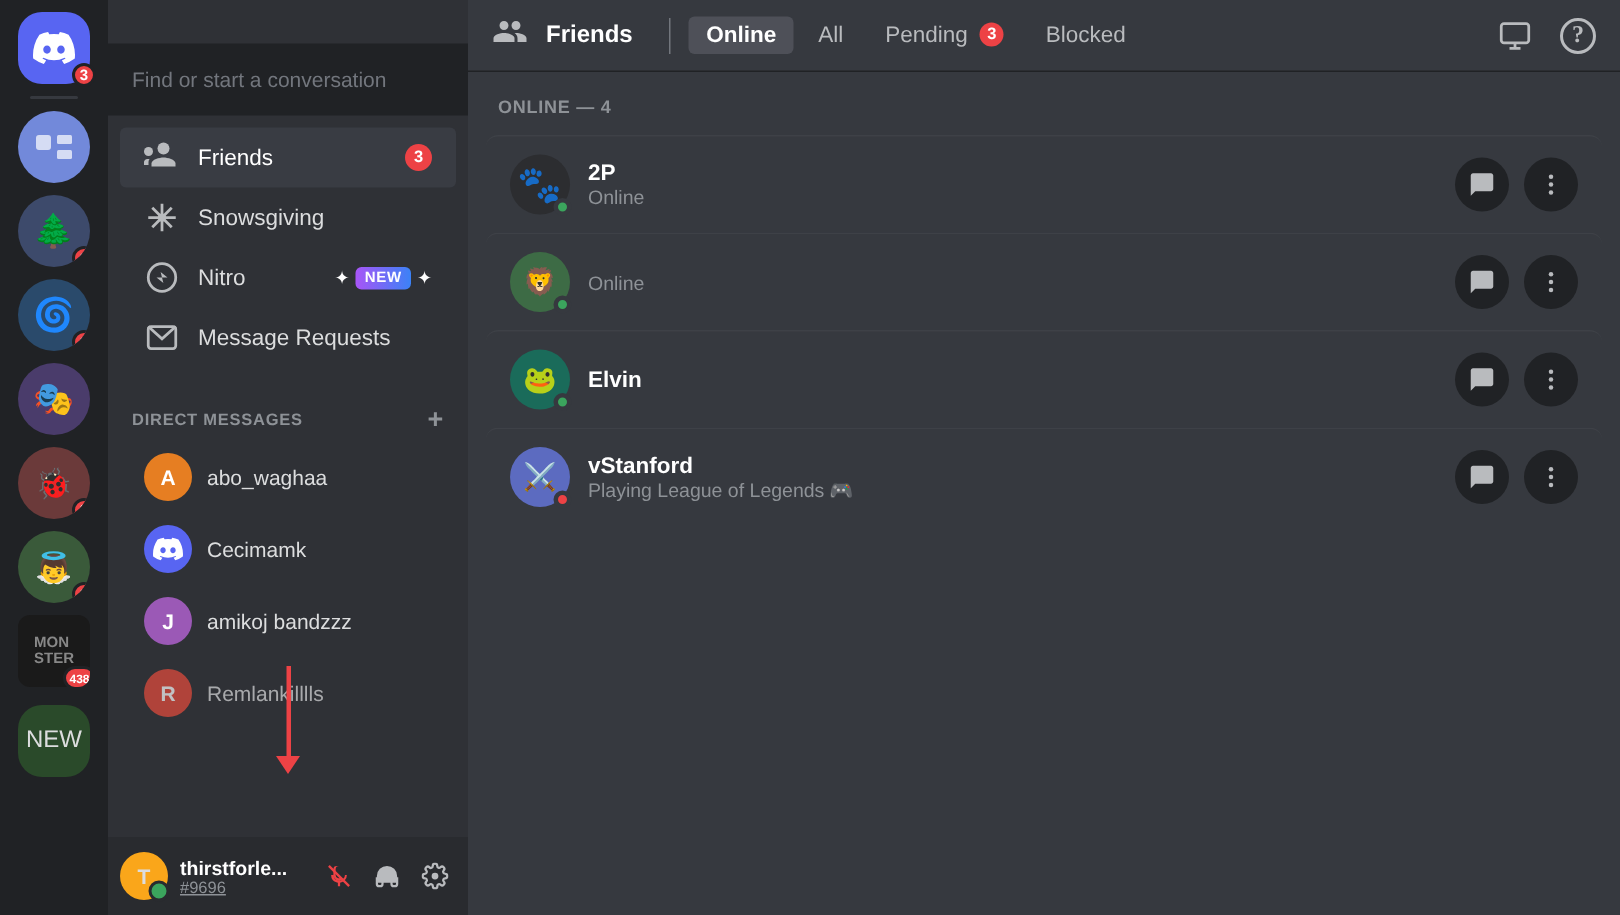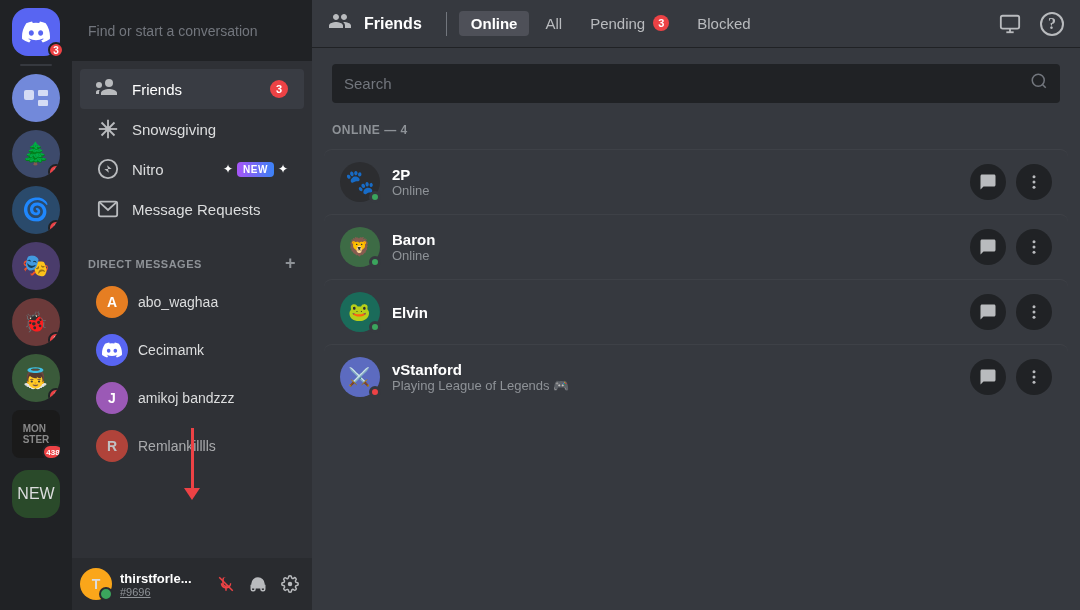--- a/index.html
+++ b/index.html
@@ -80,26 +80,27 @@
 
     
     .dm-sidebar {
       width: 240px;
       background: #2f3136;
       display: flex;
       flex-direction: column;
       flex-shrink: 0;
     }
     .dm-search-bar {
-      height: 61px;
+      height: 48px;
       background: #202225;
       display: flex;
       align-items: center;
       padding: 0 16px;
       cursor: text;
+      margin-top: 29px;
     }
     .dm-search-bar span {
       color: #72767d;
       font-size: 14px;
     }
     .dm-nav {
       padding: 8px 0;
     }
     .dm-nav-item {
       display: flex;
@@ -652,29 +653,20 @@
           <line x1="8" y1="21" x2="16" y2="21" stroke="#b9bbbe" stroke-width="2"></line>
           <line x1="12" y1="17" x2="12" y2="21" stroke="#b9bbbe" stroke-width="2"></line>
         </svg>
       </div>
       <div class="header-icon-btn" style="font-weight:700; font-size:16px; color:#b9bbbe; border: 2px solid #b9bbbe; border-radius:50%; width:24px; height:24px; display:flex; align-items:center; justify-content:center; font-family:serif;">?</div>
     </div>
   </div>
 
   <div class="friends-content">
 
-    <div class="search-box">
-      <input type="text" placeholder="Search" style="">
-      <span class="search-icon">
-        <svg width="18" height="18" viewBox="0 0 24 24" fill="#72767d">
-          <circle cx="11" cy="11" r="8" fill="none" stroke="#72767d" stroke-width="2"></circle>
-          <line x1="21" y1="21" x2="16.65" y2="16.65" stroke="#72767d" stroke-width="2"></line>
-        </svg>
-      </span>
-    </div>
 
     <div class="online-header">ONLINE — 4</div>
 
     <div>
 
       <div class="friend-item">
         <div class="friend-avatar" style="background:#2c2d30; font-size:24px;">
           🐾
           <div class="status-dot online"></div>
         </div>
@@ -697,21 +689,20 @@
           </div>
         </div>
       </div>
 
       <div class="friend-item">
         <div class="friend-avatar" style="background:#3d6b45; font-size:18px;">
           🦁
           <div class="status-dot online"></div>
         </div>
         <div class="friend-info">
-          <div class="friend-name">Baron</div>
           <div class="friend-status">Online</div>
         </div>
         <div class="friend-actions">
           <div class="friend-action-btn">
             <svg width="18" height="18" viewBox="0 0 24 24" fill="#b9bbbe">
               <path d="M20 2H4c-1.1 0-2 .9-2 2v18l4-4h14c1.1 0 2-.9 2-2V4c0-1.1-.9-2-2-2z"></path>
             </svg>
           </div>
           <div class="friend-action-btn">
             <svg width="18" height="18" viewBox="0 0 24 24" fill="#b9bbbe">

